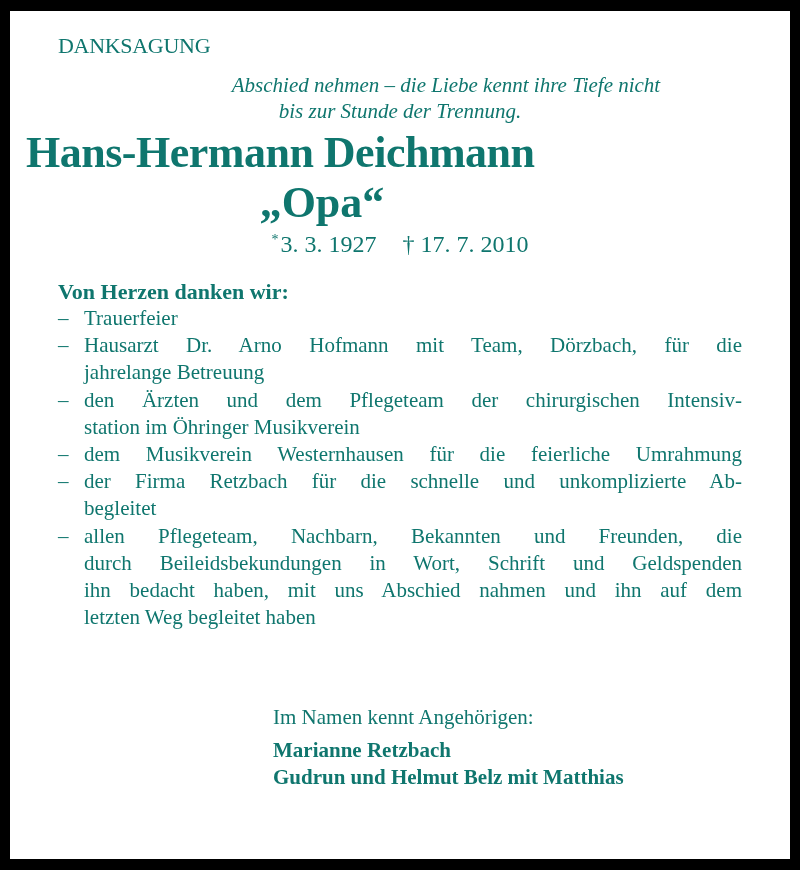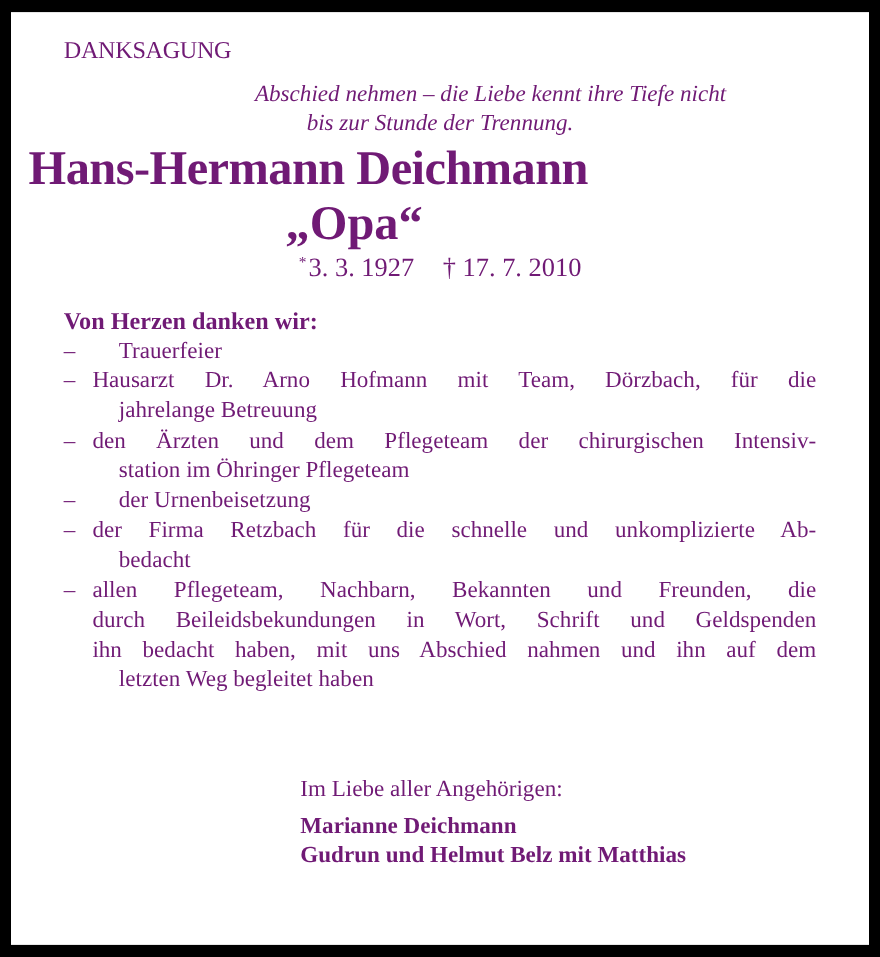--- a/index.html
+++ b/index.html
@@ -7,21 +7,21 @@
       width: 800px; height: 870px;
       background: #000000;
       position: relative;
       overflow: hidden;
     }
     .card {
       position: absolute;
       left: 10px; top: 11px;
       width: 780px; height: 848px;
       background: #ffffff;
-      color: #701a75;
+      color: #0f766e;
       font-family: "Liberation Serif", serif;
     }
     .abs { position: absolute; white-space: nowrap; }
     .heading {
       left: 48px; top: 22px;
       font-size: 22px; letter-spacing: -0.3px;
       font-family: "Liberation Sans Narrow", "Liberation Serif", serif;
     }
     .motto {
       left: 0; width: 780px; text-align: center;
@@ -59,21 +59,21 @@
     }
     .item {
       position: relative;
       padding-left: 26px;
       text-align: justify;
     }
     .item .dash {
       position: absolute; left: 0; top: 0;
     }
     .item .line { display: block; text-align: justify; text-align-last: justify; }
-    .item .line.last { text-align-last: left; margin-left: 24px; }
+    .item .line.last { text-align-last: left; }
     .sig-intro {
       left: 263px; top: 694px; font-size: 21px;
     }
     .sig-name {
       left: 263px; font-weight: bold; font-size: 21px;
     }
     .sig-name.n1 { top: 727px; }
     .sig-name.n2 { top: 754px; }
     .place {
       left: 48px; top: 795px; font-size: 21px;
@@ -103,37 +103,37 @@
       <span class="line last">Trauerfeier</span>
     </div>
     <div class="item">
       <span class="dash">–</span>
       <span class="line">Hausarzt Dr. Arno Hofmann mit Team, Dörzbach, für die</span>
       <span class="line last">jahrelange Betreuung</span>
     </div>
     <div class="item">
       <span class="dash">–</span>
       <span class="line">den Ärzten und dem Pflegeteam der chirurgischen Intensiv-</span>
-      <span class="line last">station im Öhringer Pflegeteam</span>
+      <span class="line last">station im Öhringer Musikverein</span>
     </div>
     <div class="item">
       <span class="dash">–</span>
-      <span class="line last">der Urnenbeisetzung</span>
+      <span class="line">dem Musikverein Westernhausen für die feierliche Umrahmung</span>
     </div>
     <div class="item">
       <span class="dash">–</span>
       <span class="line">der Firma Retzbach für die schnelle und unkomplizierte Ab-</span>
-      <span class="line last">bedacht</span>
+      <span class="line last">begleitet</span>
     </div>
     <div class="item">
       <span class="dash">–</span>
       <span class="line">allen Pflegeteam, Nachbarn, Bekannten und Freunden, die</span>
       <span class="line">durch Beileidsbekundungen in Wort, Schrift und Geldspenden</span>
       <span class="line">ihn bedacht haben, mit uns Abschied nahmen und ihn auf dem</span>
       <span class="line last">letzten Weg begleitet haben</span>
     </div>
   </div>
 
-  <div class="abs sig-intro">Im Liebe aller Angehörigen:</div>
-  <div class="abs sig-name n1">Marianne Deichmann</div>
+  <div class="abs sig-intro">Im Namen kennt Angehörigen:</div>
+  <div class="abs sig-name n1">Marianne Retzbach</div>
   <div class="abs sig-name n2">Gudrun und Helmut Belz mit Matthias</div>
 
 </div>
 
 </body></html>

